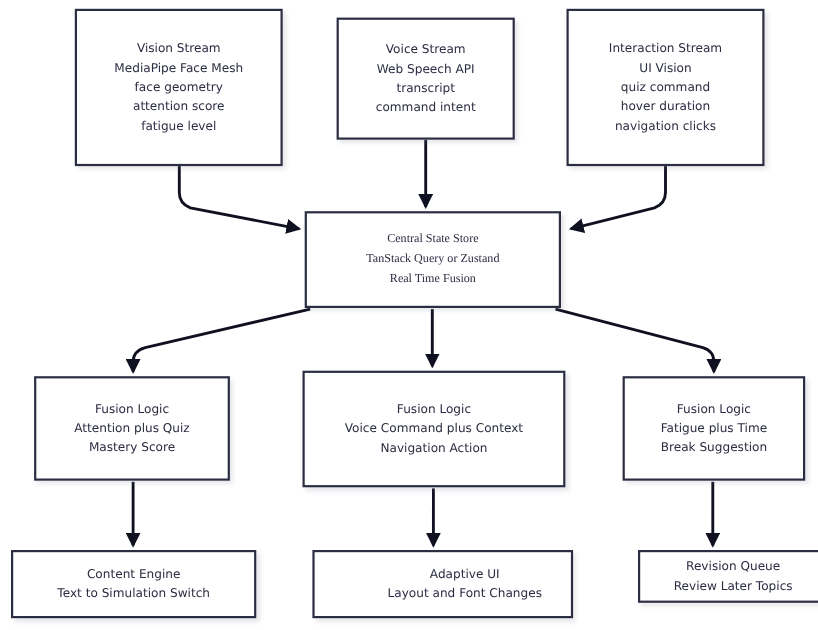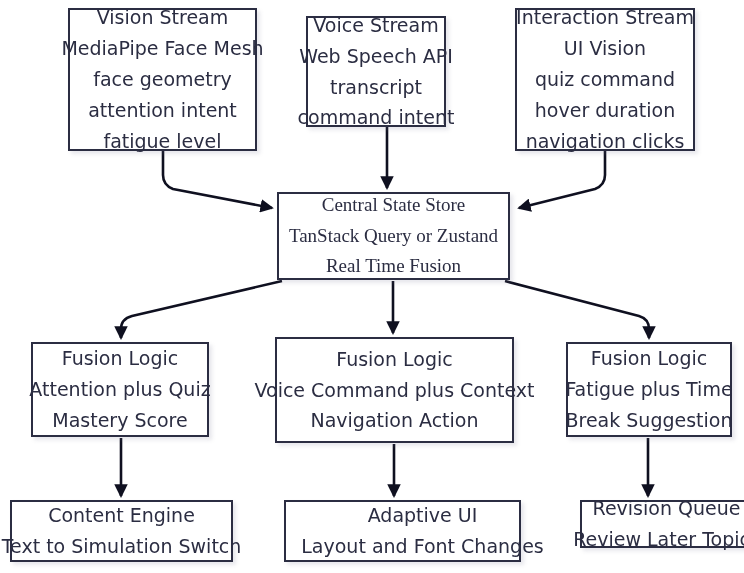--- a/index.html
+++ b/index.html
@@ -29,31 +29,31 @@
     box-sizing: border-box;
     background: #ffffff;
     border: 2px solid #2b2d42;
     box-shadow: 3px 3px 4px rgba(120,124,150,0.18);
     display: flex;
     flex-direction: column;
     align-items: center;
     justify-content: center;
     text-align: center;
     color: #2b2d42;
-    font-size: 19px;
+    font-size: 11px;
     line-height: 1.63;
     z-index: 2;
   }
   .node .line {
     display: block;
     white-space: nowrap;
   }
   
   #node-vision      { left: 68px;  top: 8px;   width: 189px; height: 143px; }
-  #node-voice       { left: 306px; top: 16px;  width: 140px; height: 111px; }
+  #node-voice       { left: 306px; top: 16px;  width: 162px; height: 111px; }
   #node-interaction { left: 515px; top: 8px;   width: 180px; height: 143px; }
   
   #node-central     { left: 277px; top: 192px; width: 233px; height: 88px; font-family: Liberation Serif, serif; }
   
   #node-fusion-1    { left: 31px;  top: 342px; width: 178px; height: 95px; }
   #node-fusion-2    { left: 275px; top: 337px; width: 239px; height: 106px; }
   #node-fusion-3    { left: 566px; top: 342px; width: 166px; height: 95px; }
   
   #node-out-1       { left: 10px;  top: 500px; width: 223px; height: 62px; }
   #node-out-2       { left: 284px; top: 500px; width: 237px; height: 62px; padding-left: 40px; }
@@ -90,21 +90,21 @@
       <path d="M 394 444 L 394 496"></path>
 
       <path d="M 648 438 L 648 496"></path>
     </g>
   </svg>
 
   <div class="node" id="node-vision">
     <span class="line">Vision Stream</span>
     <span class="line">MediaPipe Face Mesh</span>
     <span class="line">face geometry</span>
-    <span class="line">attention intent</span>
+    <span class="line">attention score</span>
     <span class="line">fatigue level</span>
   </div>
 
   <div class="node" id="node-voice">
     <span class="line">Voice Stream</span>
     <span class="line">Web Speech API</span>
     <span class="line">transcript</span>
     <span class="line">command intent</span>
   </div>
 

